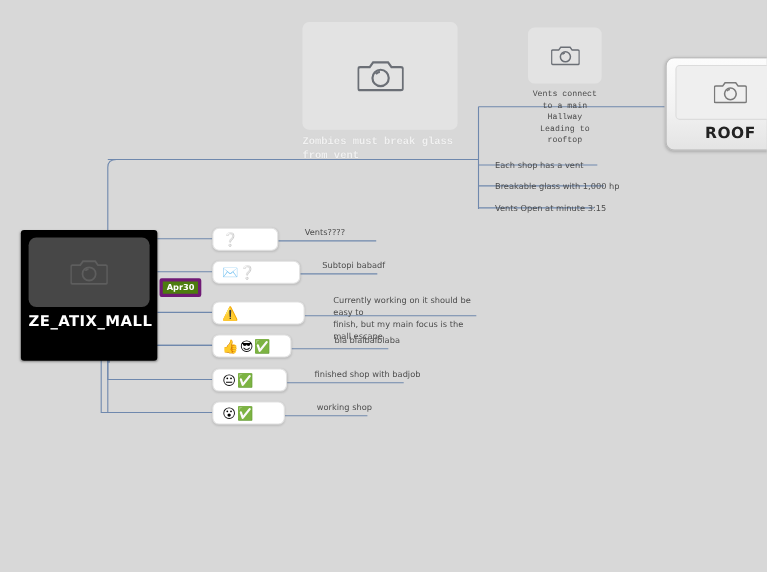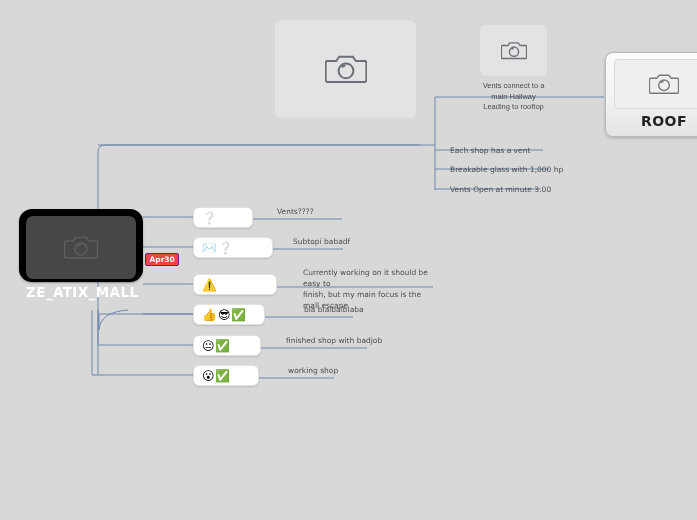--- a/index.html
+++ b/index.html
@@ -27,23 +27,23 @@
     height: 520px;
     pointer-events: none;
   }
 
   
   .root-node {
     position: absolute;
     left: 19px;
     top: 209px;
     width: 124px;
-    height: 73px;
+    height: 119px;
     background: #000000;
-    border-radius: 13px;
+    border-radius: 3px;
     box-sizing: border-box;
     padding: 7px 7px 0 7px;
     box-shadow: 0 1px 2px rgba(0,0,0,0.35);
   }
   .root-thumb {
     width: 110px;
     height: 63px;
     background: #474747;
     border-radius: 7px;
     display: flex;
@@ -105,21 +105,21 @@
     display: flex;
     align-items: center;
     justify-content: center;
   }
   .img-card .cap {
     color: #f2f2f2;
     font-weight: bold;
     font-size: 9.5px;
     line-height: 1.35;
     margin-top: 5px;
-    font-family: Liberation Sans, sans-serif;
+    font-family: Liberation Mono, monospace;
     text-shadow: 0 0 1px rgba(0,0,0,0.10);
   }
   .img-card .cap.dark {
     color: #4a4a4a;
     font-weight: normal;
     font-size: 7.5px;
     text-align: center;
     line-height: 1.4;
     text-shadow: none;
   }
@@ -155,27 +155,27 @@
     line-height: 1.45;
     font-family: "DejaVu Sans", sans-serif;
     white-space: pre-line;
   }
 
   
   .date-badge {
     position: absolute;
     left: 145px;
     top: 253px;
-    background: #ef4444;
+    background: #4d7c0f;
     color: #ffffff;
     font-size: 7.5px;
     font-weight: bold;
     padding: 1.5px 3.5px;
     border-radius: 2px;
-    border: 1px solid #701a75;
+    border: 3px solid #701a75;
     font-family: "DejaVu Sans", sans-serif;
     line-height: 1.1;
   }
 
   .cam-icon { display:block; }
 </style>
 </head>
 <body>
 
 <div id="canvas">
@@ -237,20 +237,21 @@
   </div>
 
   <div class="img-card" id="zombies-card">
     <div class="ph">
       <svg class="cam-icon" width="42" height="34" viewBox="0 0 34 27" fill="none" stroke="#6b6f76" stroke-width="1.6">
         <path d="M2,7 h7 l2.5,-3.5 h11 L25,7 h7 a1.5,1.5 0 0 1 1.5,1.5 v14 a1.5,1.5 0 0 1 -1.5,1.5 h-30 a1.5,1.5 0 0 1 -1.5,-1.5 v-14 a1.5,1.5 0 0 1 1.5,-1.5 z"></path>
         <circle cx="17" cy="15" r="6"></circle>
         <path d="M13.5,12.2 a4,4 0 0 1 3,-1.6"></path>
       </svg>
     </div>
+    <div class="cap">Zombies must break glass from vent</div>
   </div>
 
   <div class="img-card" id="vents-card">
     <div class="ph">
       <svg class="cam-icon" width="26" height="21" viewBox="0 0 34 27" fill="none" stroke="#6b6f76" stroke-width="1.8">
         <path d="M2,7 h7 l2.5,-3.5 h11 L25,7 h7 a1.5,1.5 0 0 1 1.5,1.5 v14 a1.5,1.5 0 0 1 -1.5,1.5 h-30 a1.5,1.5 0 0 1 -1.5,-1.5 v-14 a1.5,1.5 0 0 1 1.5,-1.5 z"></path>
         <circle cx="17" cy="15" r="6"></circle>
         <path d="M13.5,12.2 a4,4 0 0 1 3,-1.6"></path>
       </svg>
     </div>
@@ -286,15 +287,15 @@
   <div class="txt-label" style="left:304px; top:305px;">bla blalbalblaba</div>
 
   <div class="txt-label" style="left:286px; top:336px;">finished shop with badjob</div>
 
   <div class="txt-label" style="left:288px; top:366px;">working shop</div>
 
   <div class="txt-label" style="left:450px; top:146px;">Each shop has a vent</div>
 
   <div class="txt-label" style="left:450px; top:165px;">Breakable glass with 1,000 hp</div>
 
-  <div class="txt-label" style="left:450px; top:185px;">Vents Open at minute 3:00</div>
+  <div class="txt-label" style="left:450px; top:185px;">Vents Open at minute 3:15</div>
 
 </div>
 
 </body></html>

